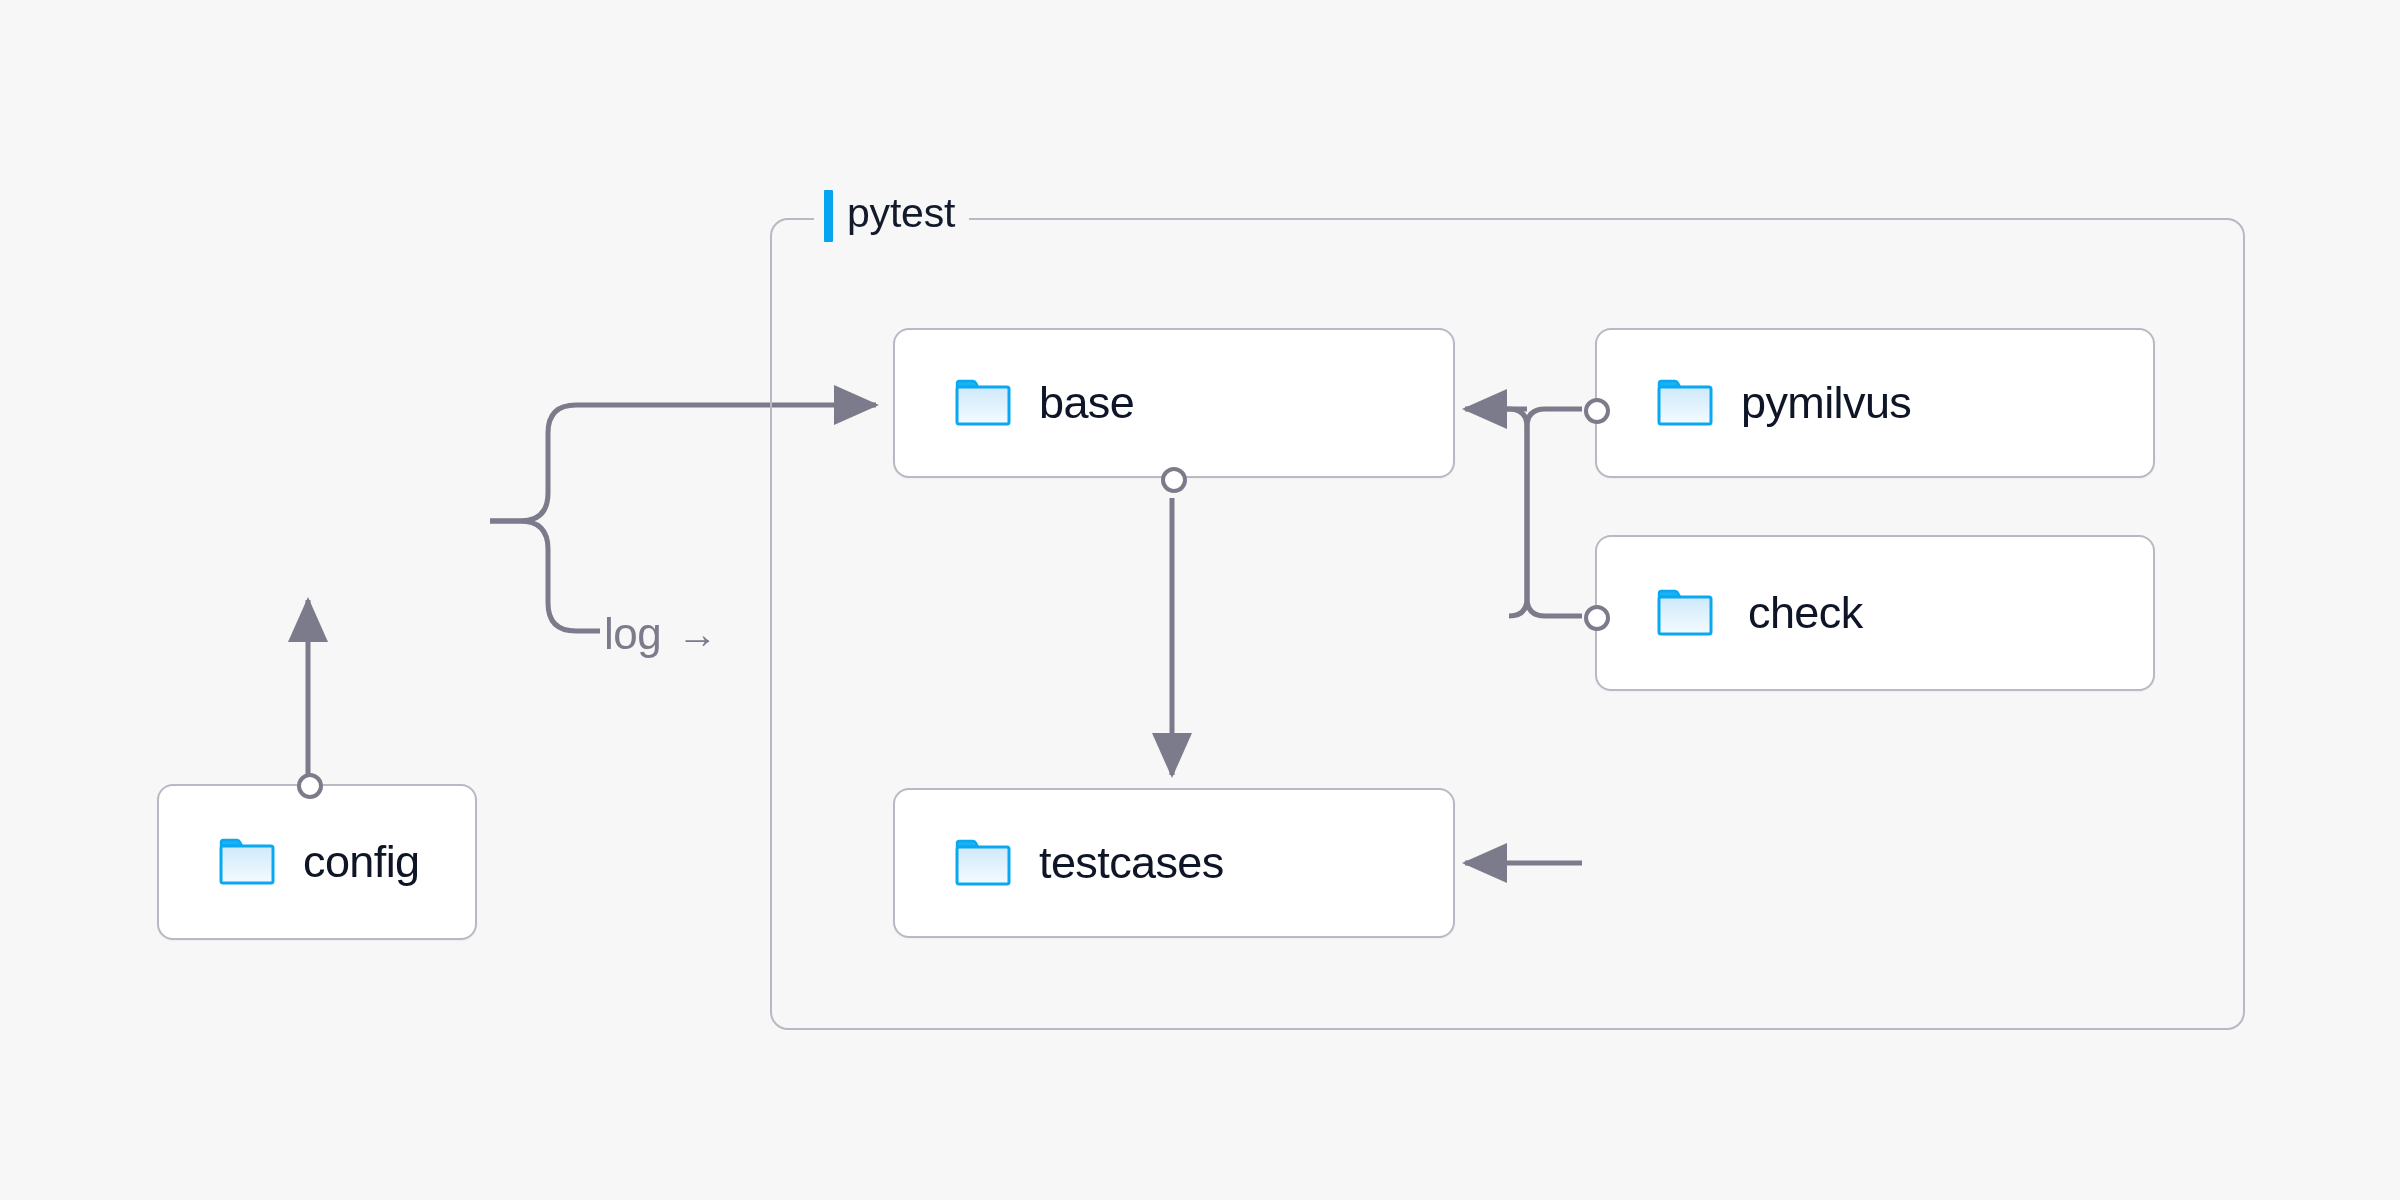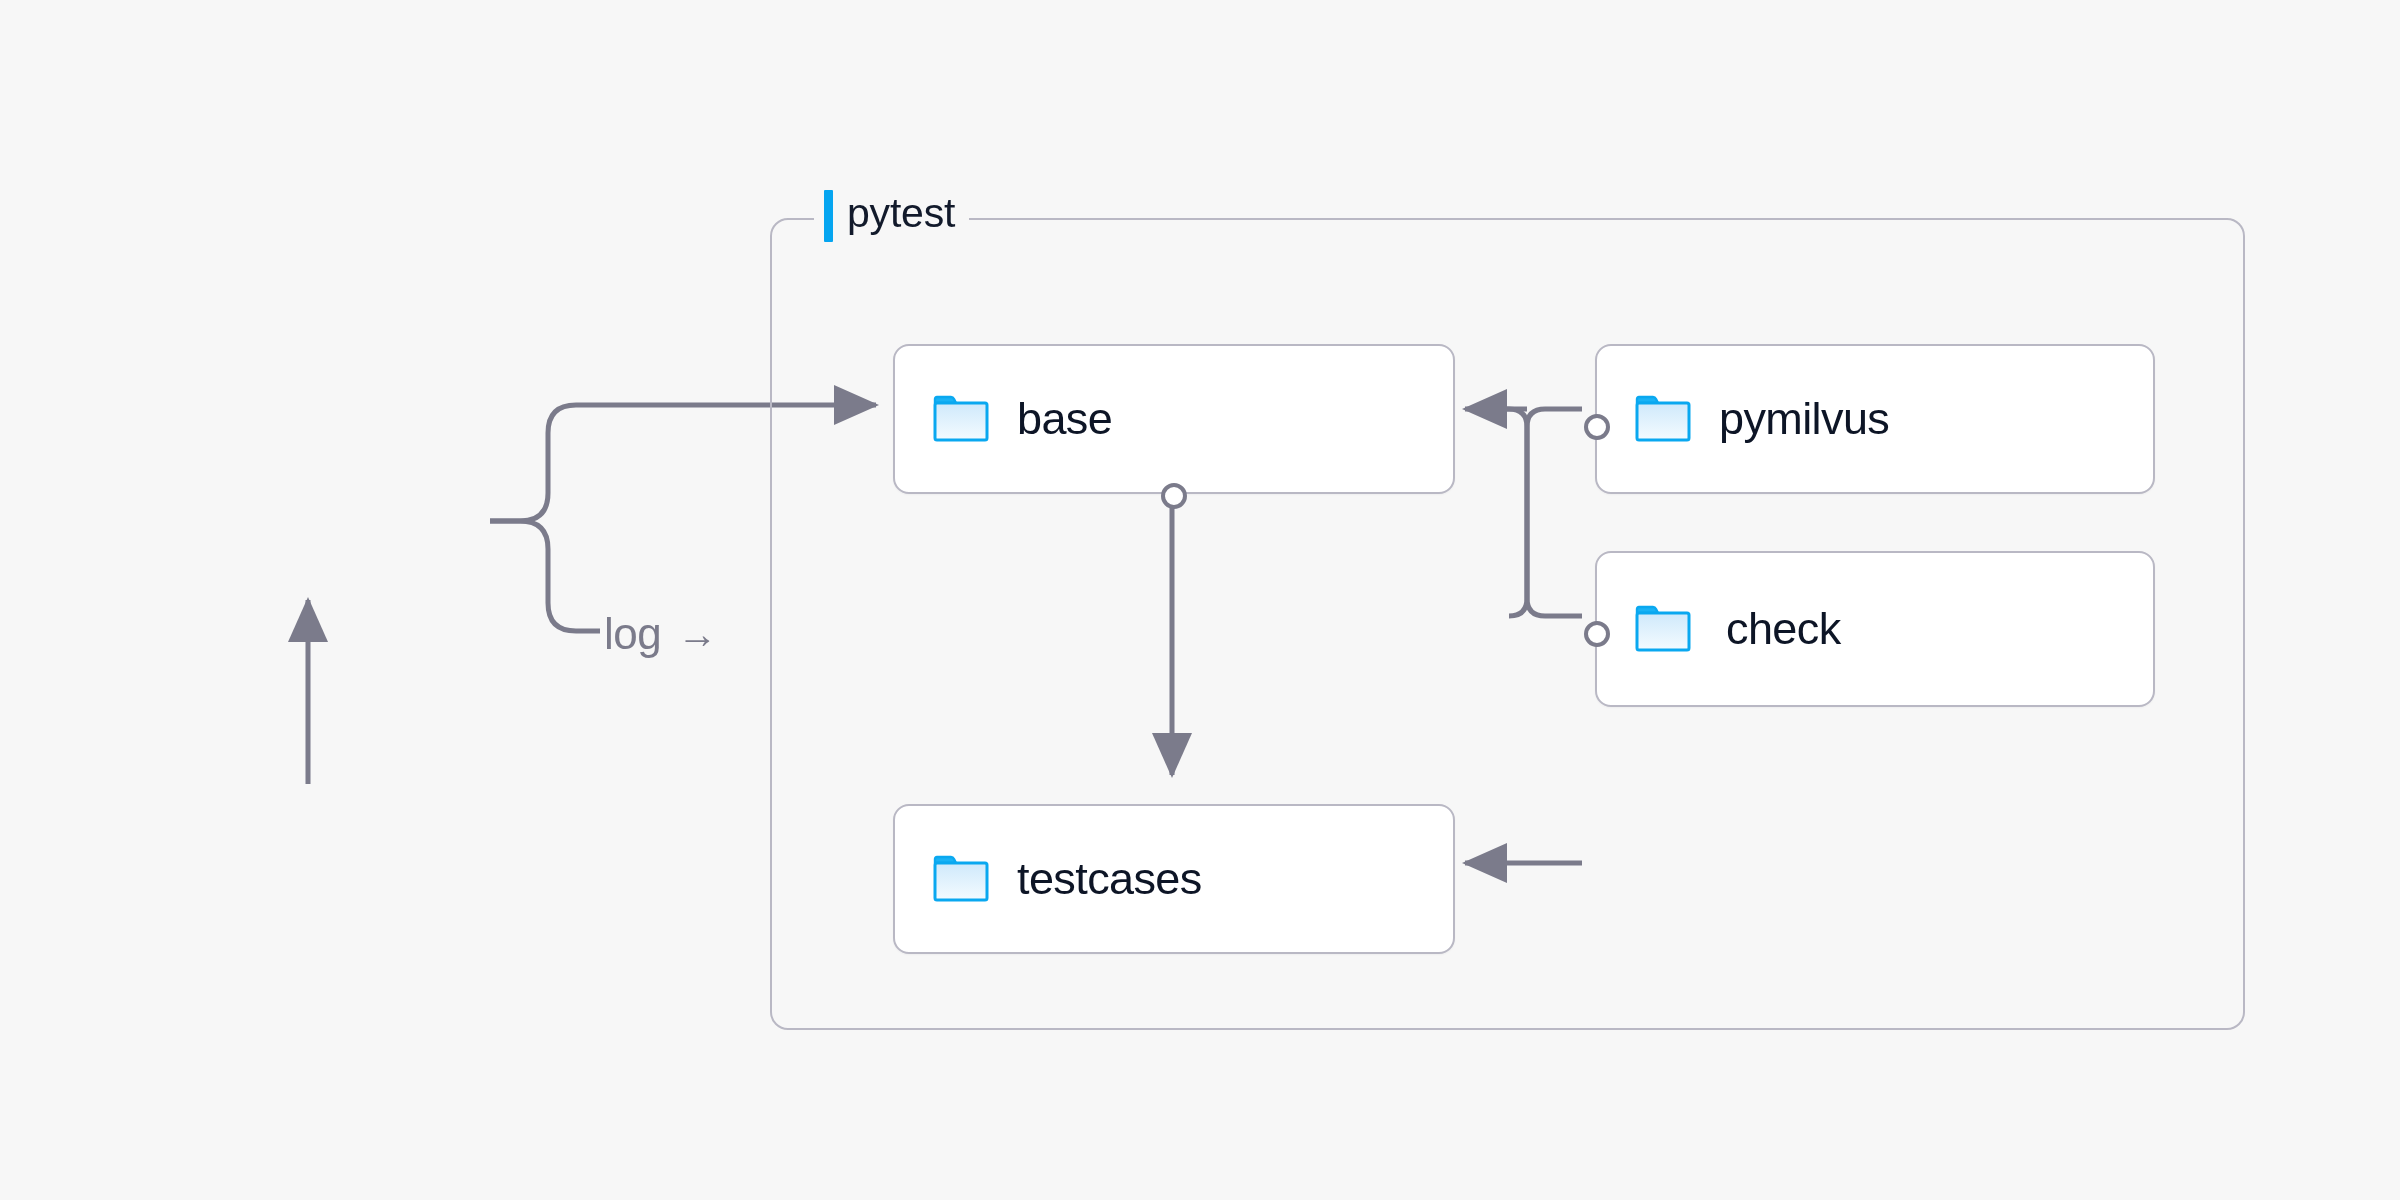--- a/index.html
+++ b/index.html
@@ -58,24 +58,23 @@
 
   
   .node {
     position: absolute;
     box-sizing: border-box;
     background: #ffffff;
     border: 2px solid #b9b8c4;
     border-radius: 16px;
     display: flex;
     align-items: center;
-    padding-left: 38px;
+    padding-left: 60px;
     gap: 28px;
     box-shadow: 0 1px 2px rgba(20,20,40,0.04);
-    margin-top: 16px;
   }
   .node-label {
     font-size: 45px;
     color: #0d1526;
     letter-spacing: -0.6px;
     white-space: nowrap;
   }
 
   
   .folder-icon {
@@ -147,20 +146,34 @@
   </svg>
 
   <div class="group-box" style="left:770px; top:218px; width:1475px; height:812px;"></div>
 
   <div class="group-label-wrap" style="left:814px; top:190px;">
     <div class="group-accent-bar"></div>
     <div class="group-label-text">pytest</div>
   </div>
 
 
+  <div class="node" style="left:157px; top:784px; width:320px; height:156px;">
+    <svg class="folder-icon" viewBox="0 0 56 48">
+      <defs>
+        <linearGradient id="fg2" x1="0" y1="0" x2="0" y2="1">
+          <stop offset="0%" stop-color="#cfe9fb"></stop>
+          <stop offset="100%" stop-color="#f4fbff"></stop>
+        </linearGradient>
+      </defs>
+      <path d="M2,8 L2,4 Q2,2 4,2 L18,2 Q20,2 21,4 L23,8 Z" fill="#19b2f5" stroke="#0aa8f0" stroke-width="2.4" stroke-linejoin="round"></path>
+      <rect x="2" y="8" width="52" height="37" rx="2" fill="url(#fg2)" stroke="#0aa8f0" stroke-width="3"></rect>
+    </svg>
+    <div class="node-label">config</div>
+    <div class="port" style="left:151px; top:0px;"></div>
+  </div>
 
   <div class="node" style="left:893px; top:328px; width:562px; height:150px;">
     <svg class="folder-icon" viewBox="0 0 56 48">
       <defs>
         <linearGradient id="fg3" x1="0" y1="0" x2="0" y2="1">
           <stop offset="0%" stop-color="#cfe9fb"></stop>
           <stop offset="100%" stop-color="#f4fbff"></stop>
         </linearGradient>
       </defs>
       <path d="M2,8 L2,4 Q2,2 4,2 L18,2 Q20,2 21,4 L23,8 Z" fill="#19b2f5" stroke="#0aa8f0" stroke-width="2.4" stroke-linejoin="round"></path>

